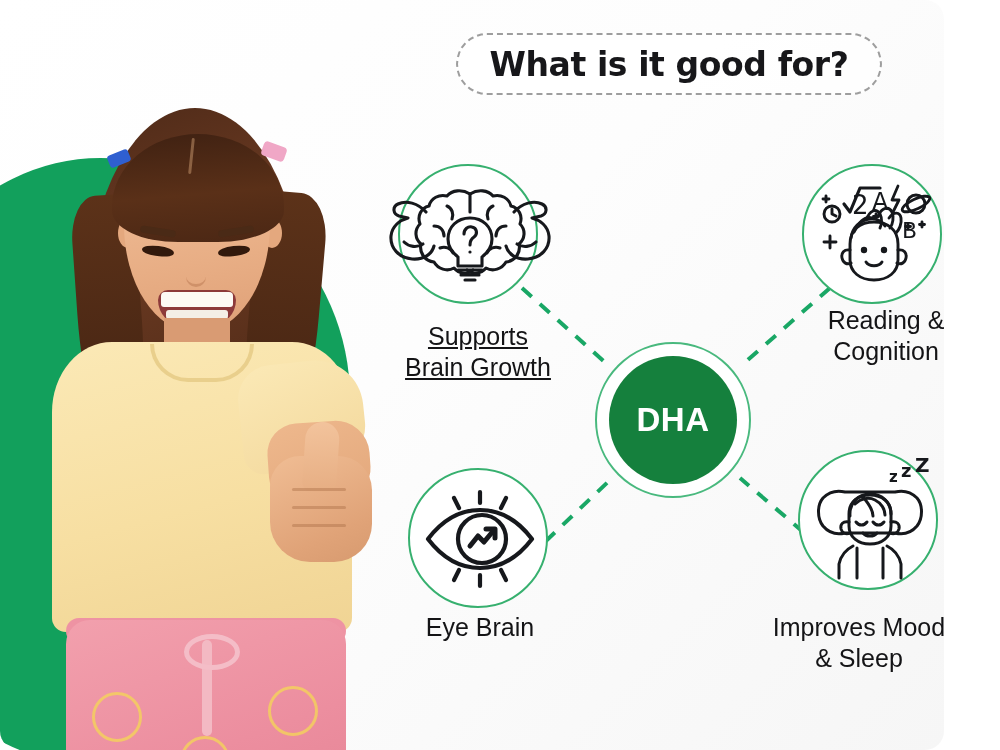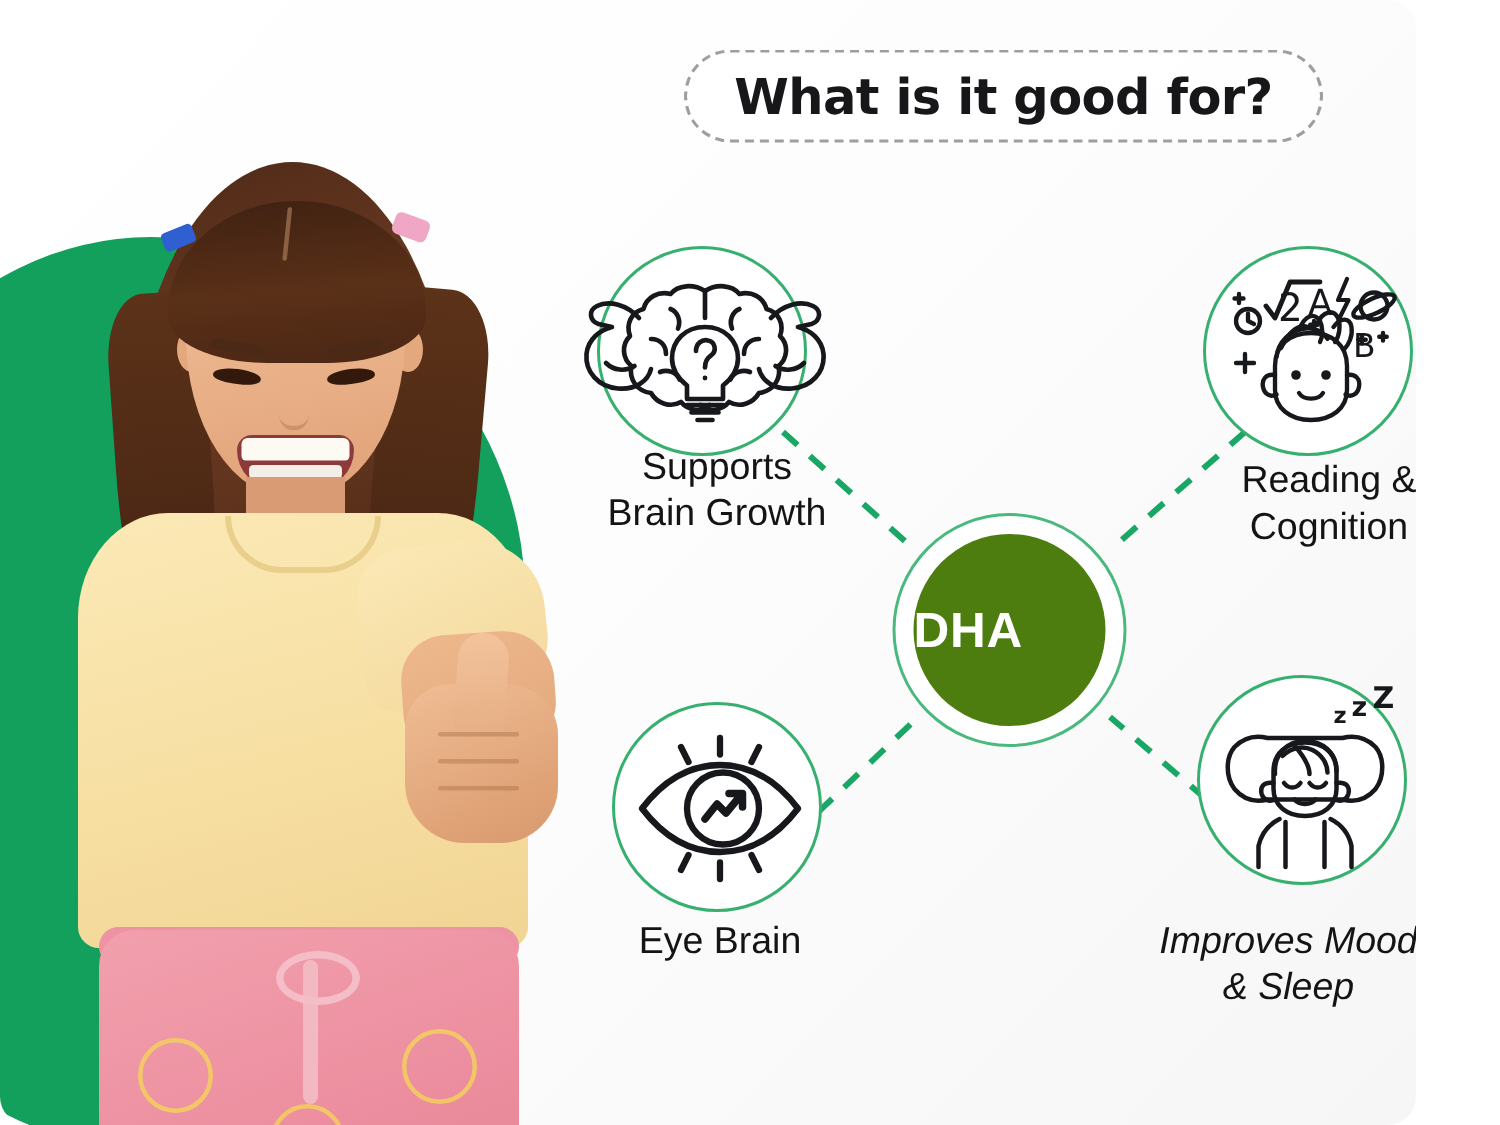--- a/index.html
+++ b/index.html
@@ -376,47 +376,47 @@
 
   .label {
     position: absolute;
     text-align: center;
     font-family: "Liberation Sans", sans-serif;
     font-size: 25px;
     line-height: 31px;
     color: #141416;
     white-space: pre-line;
   }
-  #label-brain { left: -10px;  top: 146px; width: 236px; }
+  #label-brain { left: -10px;  top: 171px; width: 236px; text-decoration: underline; }
   #label-read  { left: 398px;  top: 155px; width: 236px; }
   #label-eye   { left: 0px;    top: 462px; width: 220px; }
-  #label-sleep { left: 358px;  top: 462px; width: 262px; font-style: italic; }
+  #label-sleep { left: 358px;  top: 462px; width: 262px; }
 
   #center-node {
     position: absolute;
     left: 225px;
     top: 192px;
     width: 156px;
     height: 156px;
     border-radius: 50%;
     border: 2px solid #49b97e;
     background: #ffffff;
     box-sizing: border-box;
     display: flex;
     align-items: center;
     justify-content: center;
   }
   #center-disc {
     width: 128px;
     height: 128px;
     border-radius: 50%;
-    background: #4d7c0f;
+    background: #15803d;
     display: flex;
     align-items: center;
-    justify-content: flex-start;
+    justify-content: center;
   }
   #center-text {
     color: #ffffff;
     font-family: "Liberation Sans", sans-serif;
     font-weight: 700;
     font-size: 33px;
     letter-spacing: .5px;
   }
 </style>
 </head>

